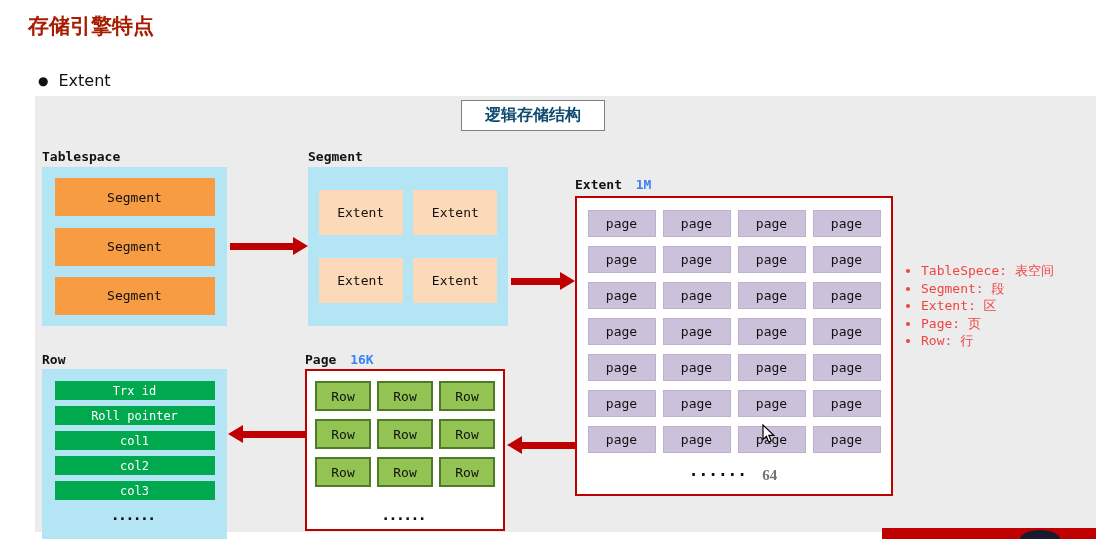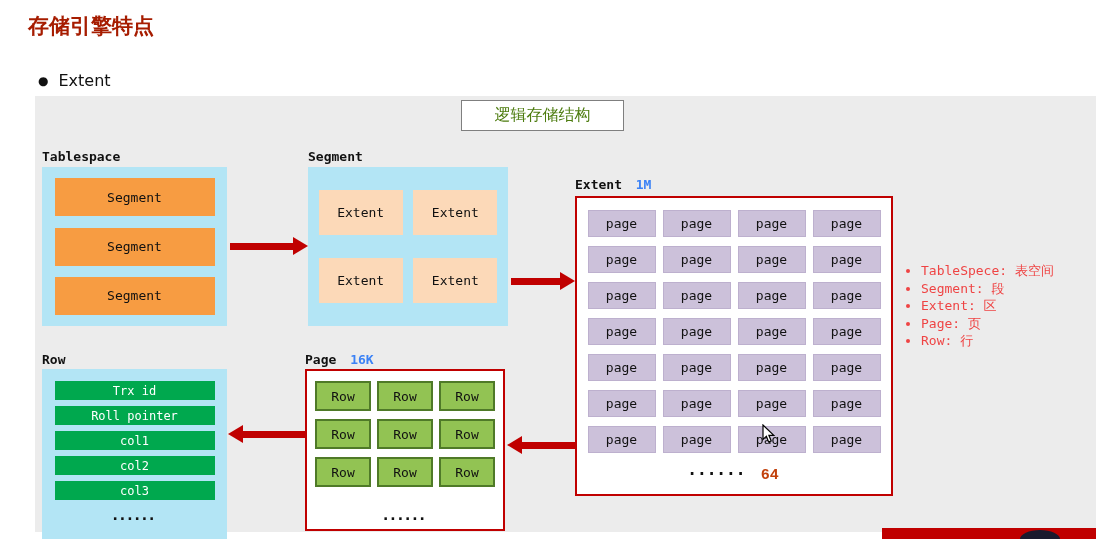--- a/index.html
+++ b/index.html
@@ -16,24 +16,24 @@
   .bullet-row { position:absolute; left:38px; top:71px; display:flex; align-items:center; gap:10px; }
   .bullet-dot { font-size:12px; color:#111; }
   .bullet-text { font-size:16px; color:#111; }
 
   .panel {
     position:absolute; left:35px; top:96px; width:1061px; height:436px;
     background:#ECECEC;
   }
 
   .diagram-title {
-    position:absolute; left:461px; top:100px; width:163px; height:31px;
+    position:absolute; left:461px; top:100px; width:144px; height:31px;
     background:#fff; border:1px solid #7f7f7f;
     display:flex; align-items:center; justify-content:center;
-    font-size:16px; font-weight:normal; color:#4d7c0f;
+    font-size:16px; font-weight:bold; color:#0c4a6e;
   }
 
   .box-label {
     position:absolute; 
     font-family:"DejaVu Sans Mono", monospace; font-weight:bold;
     font-size:13px; color:#111;
   }
   .size-red { color:#3b82f6; margin-left:6px; }
 
   .blue-box { position:absolute; background:#B3E5F5; }
@@ -69,21 +69,21 @@
   .page-cell {
     background:#CCC1DA; border:1px solid #bdb0ce;
     display:flex; align-items:center; justify-content:center;
     font-family:"DejaVu Sans Mono", monospace; font-size:13px; color:#111;
   }
   .extent-ellipsis {
     position:absolute; left:0; right:0; bottom:10px; text-align:center;
     font-weight:bold; font-size:15px; color:#111;
   }
   .extent-ellipsis .dots { letter-spacing:4px; }
-  .extent-ellipsis .count { color:#c2410c; margin-left:8px; font-family:Liberation Mono, monospace; }
+  .extent-ellipsis .count { color:#737373; margin-left:8px; font-family:Liberation Serif, serif; }
 
   
   .legend { position:absolute; left:905px; top:262px; width:188px; }
   .legend ul { list-style:disc; padding-left:16px; }
   .legend li {
     font-family:"DejaVu Sans Mono", monospace; font-size:13px; color:#ef4444;
     line-height:17.5px;
   }
 
   

